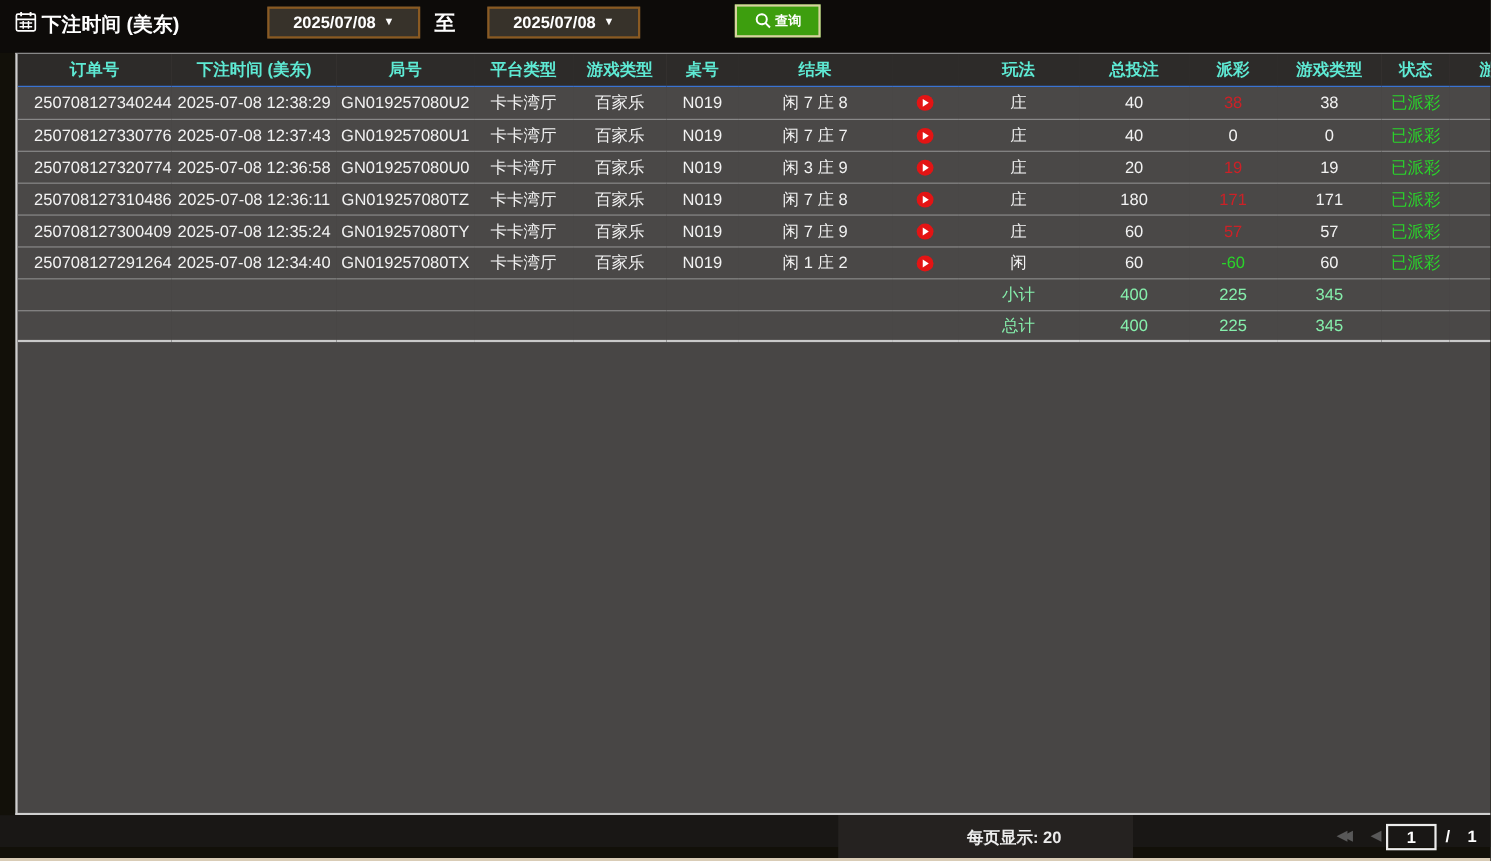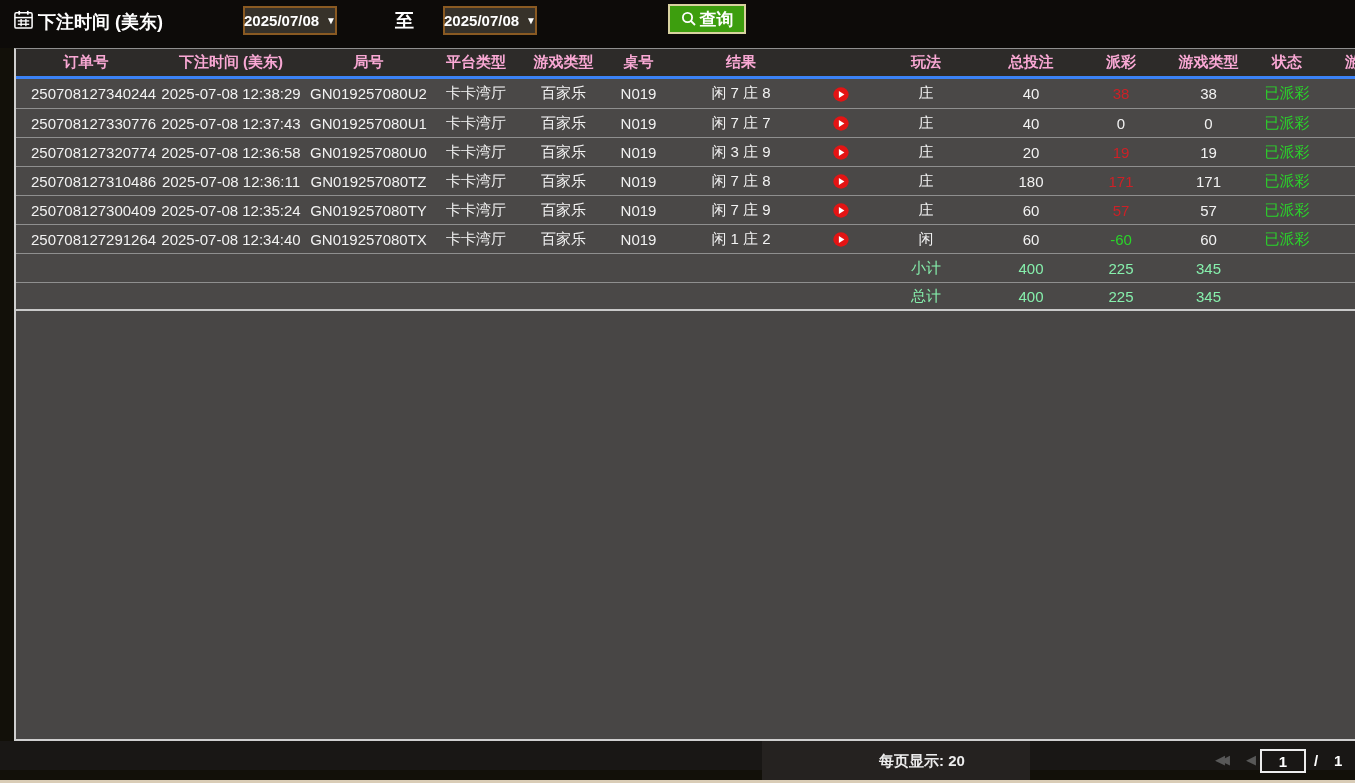--- a/index.html
+++ b/index.html
@@ -8,47 +8,47 @@
     width:1355px; height:783px; position:relative; overflow:hidden;
     background:#121009;
     font-family:"Liberation Sans","DejaVu Sans",sans-serif;
   }
 
   
   .topbar { position:absolute; left:0; top:0; width:1355px; height:48px; background:#0d0b09; }
   .cal-icon { position:absolute; left:13px; top:9px; width:21px; height:21px; }
   .filter-label { position:absolute; left:38px; top:10px; color:#ffffff; font-size:18px; font-weight:bold; white-space:nowrap; }
   .date-select {
-    position:absolute; top:6px; width:94px; height:29px;
+    position:absolute; top:6px; width:139px; height:29px;
     background:#37322a; border:2px solid #8a5a22; color:#ffffff;
     display:flex; align-items:center; justify-content:center; gap:7px;
     font-size:15px; font-weight:bold; cursor:pointer;
   }
   .date-from { left:243px; } .date-to { left:443px; }
   .caret { font-size:10px; color:#ffffff; }
   .to-label { position:absolute; left:395px; top:8px; color:#ffffff; font-size:19px; font-weight:bold; }
   .query-btn {
     position:absolute; left:668px; top:4px; width:78px; height:30px;
     background:#3d9e0e; border:2px solid #d8d2a0; color:#ffffff;
     display:flex; align-items:center; justify-content:center; gap:3px;
-    font-size:17px; font-weight:bold; cursor:pointer; padding:0;
+    font-size:12px; font-weight:bold; cursor:pointer; padding:0;
     font-family:inherit;
   }
 
   
   .table-wrap {
     position:absolute; left:14px; top:48px; width:1341px; height:693px;
     background:#484645; overflow:hidden;
     border-left:2px solid #cfcfcf; border-bottom:2px solid #cfcfcf; border-top:1px solid #8f8f8f;
   }
   table { border-collapse:separate; border-spacing:0; table-layout:fixed; width:1372px; }
   th {
-    height:30px; background:#2d2b29; color:#f9a8d4; font-size:15px; font-weight:bold;
+    height:30px; background:#2d2b29; color:#5eead4; font-size:15px; font-weight:bold;
     text-align:center; padding:0; white-space:nowrap; overflow:hidden;
-    border-bottom:3px solid #3b82f6;
+    border-bottom:1px solid #3b82f6;
   }
   td {
     height:29px; color:#f2f2f2; font-size:15px; text-align:center; padding:0;
     white-space:nowrap; overflow:hidden; border-top:1px solid #8f8f8f;
     background:#4a4847;
   }
   tbody tr:first-child td { border-top:none; }
   td.order { text-align:left; padding-left:15px; }
   td.red    { color:#cc2127; }
   td.green  { color:#2ad42a; }

